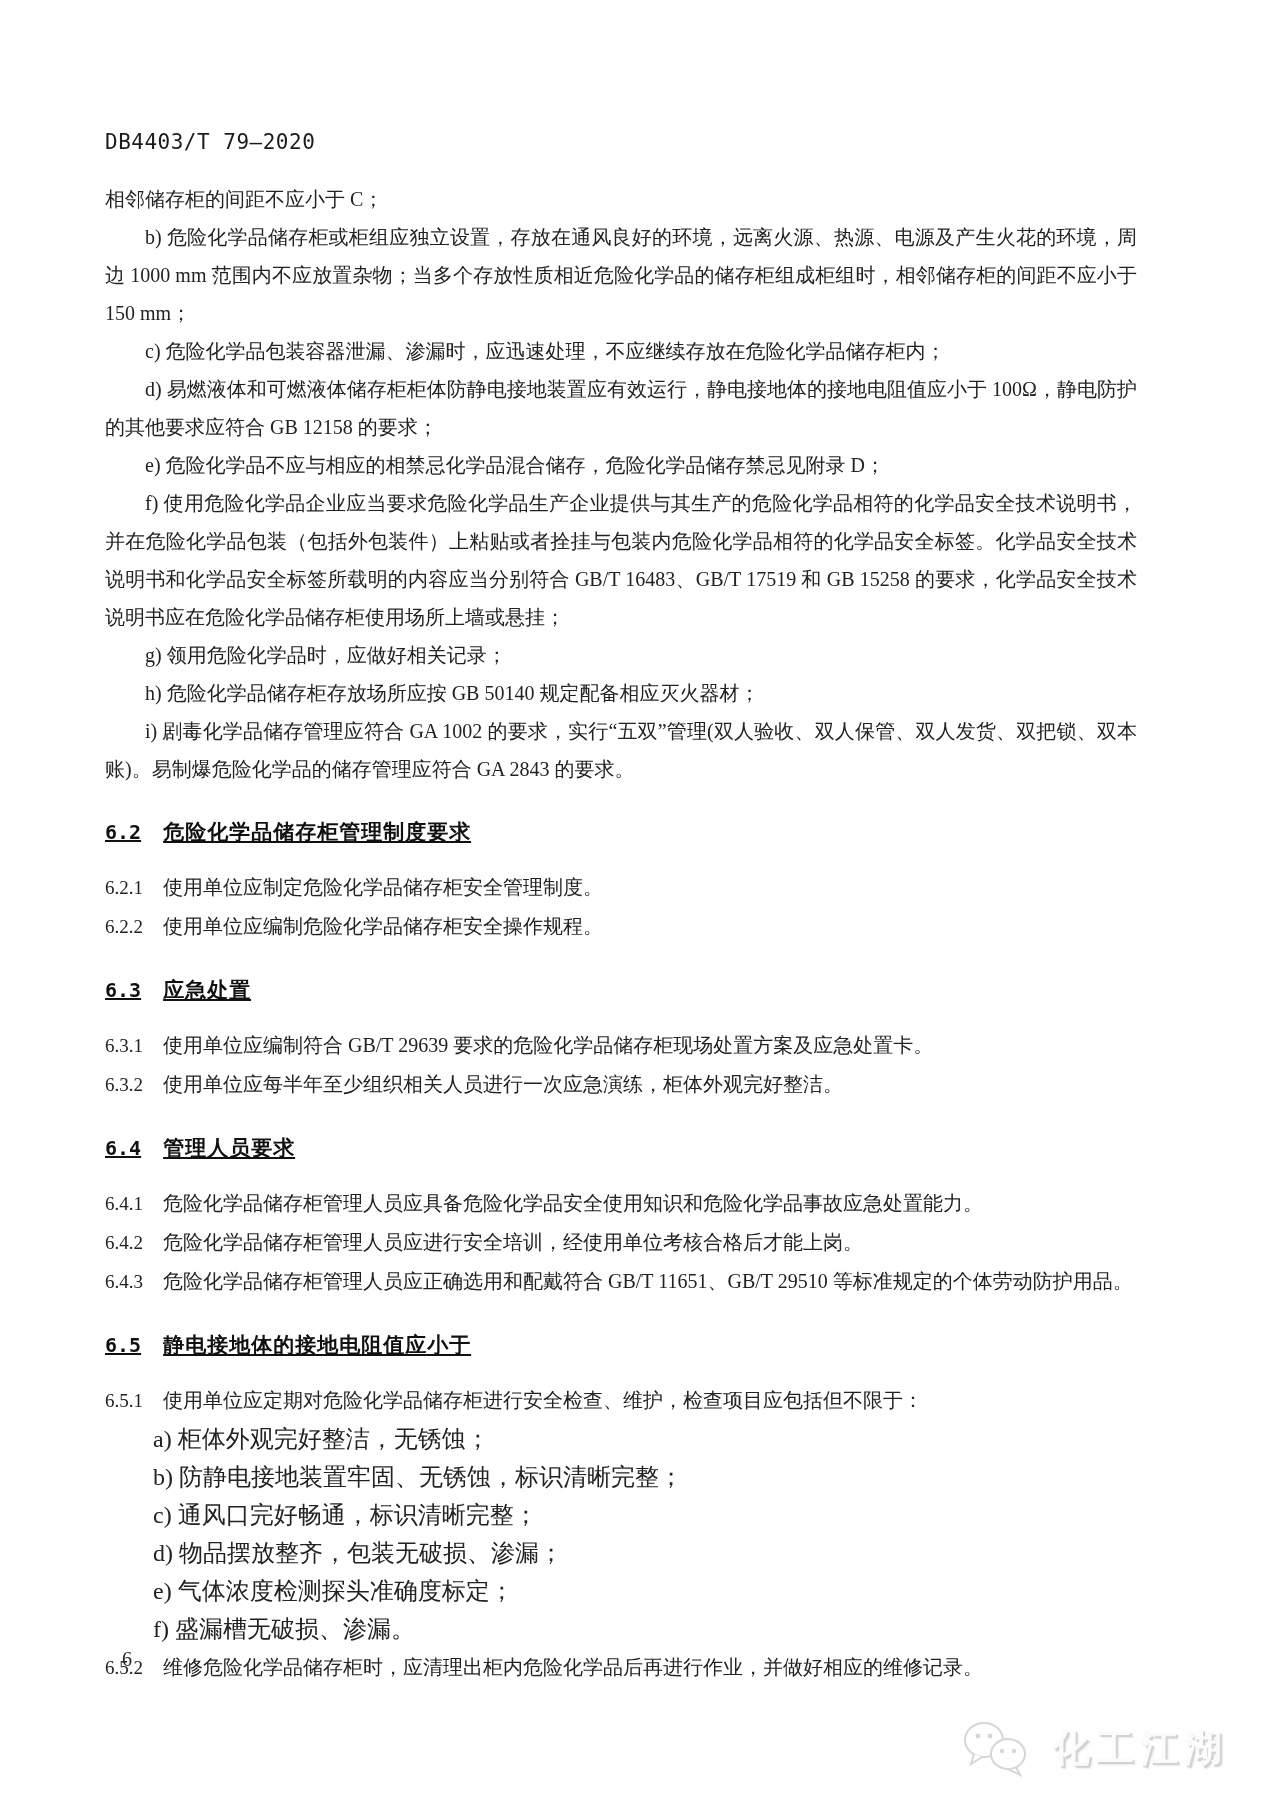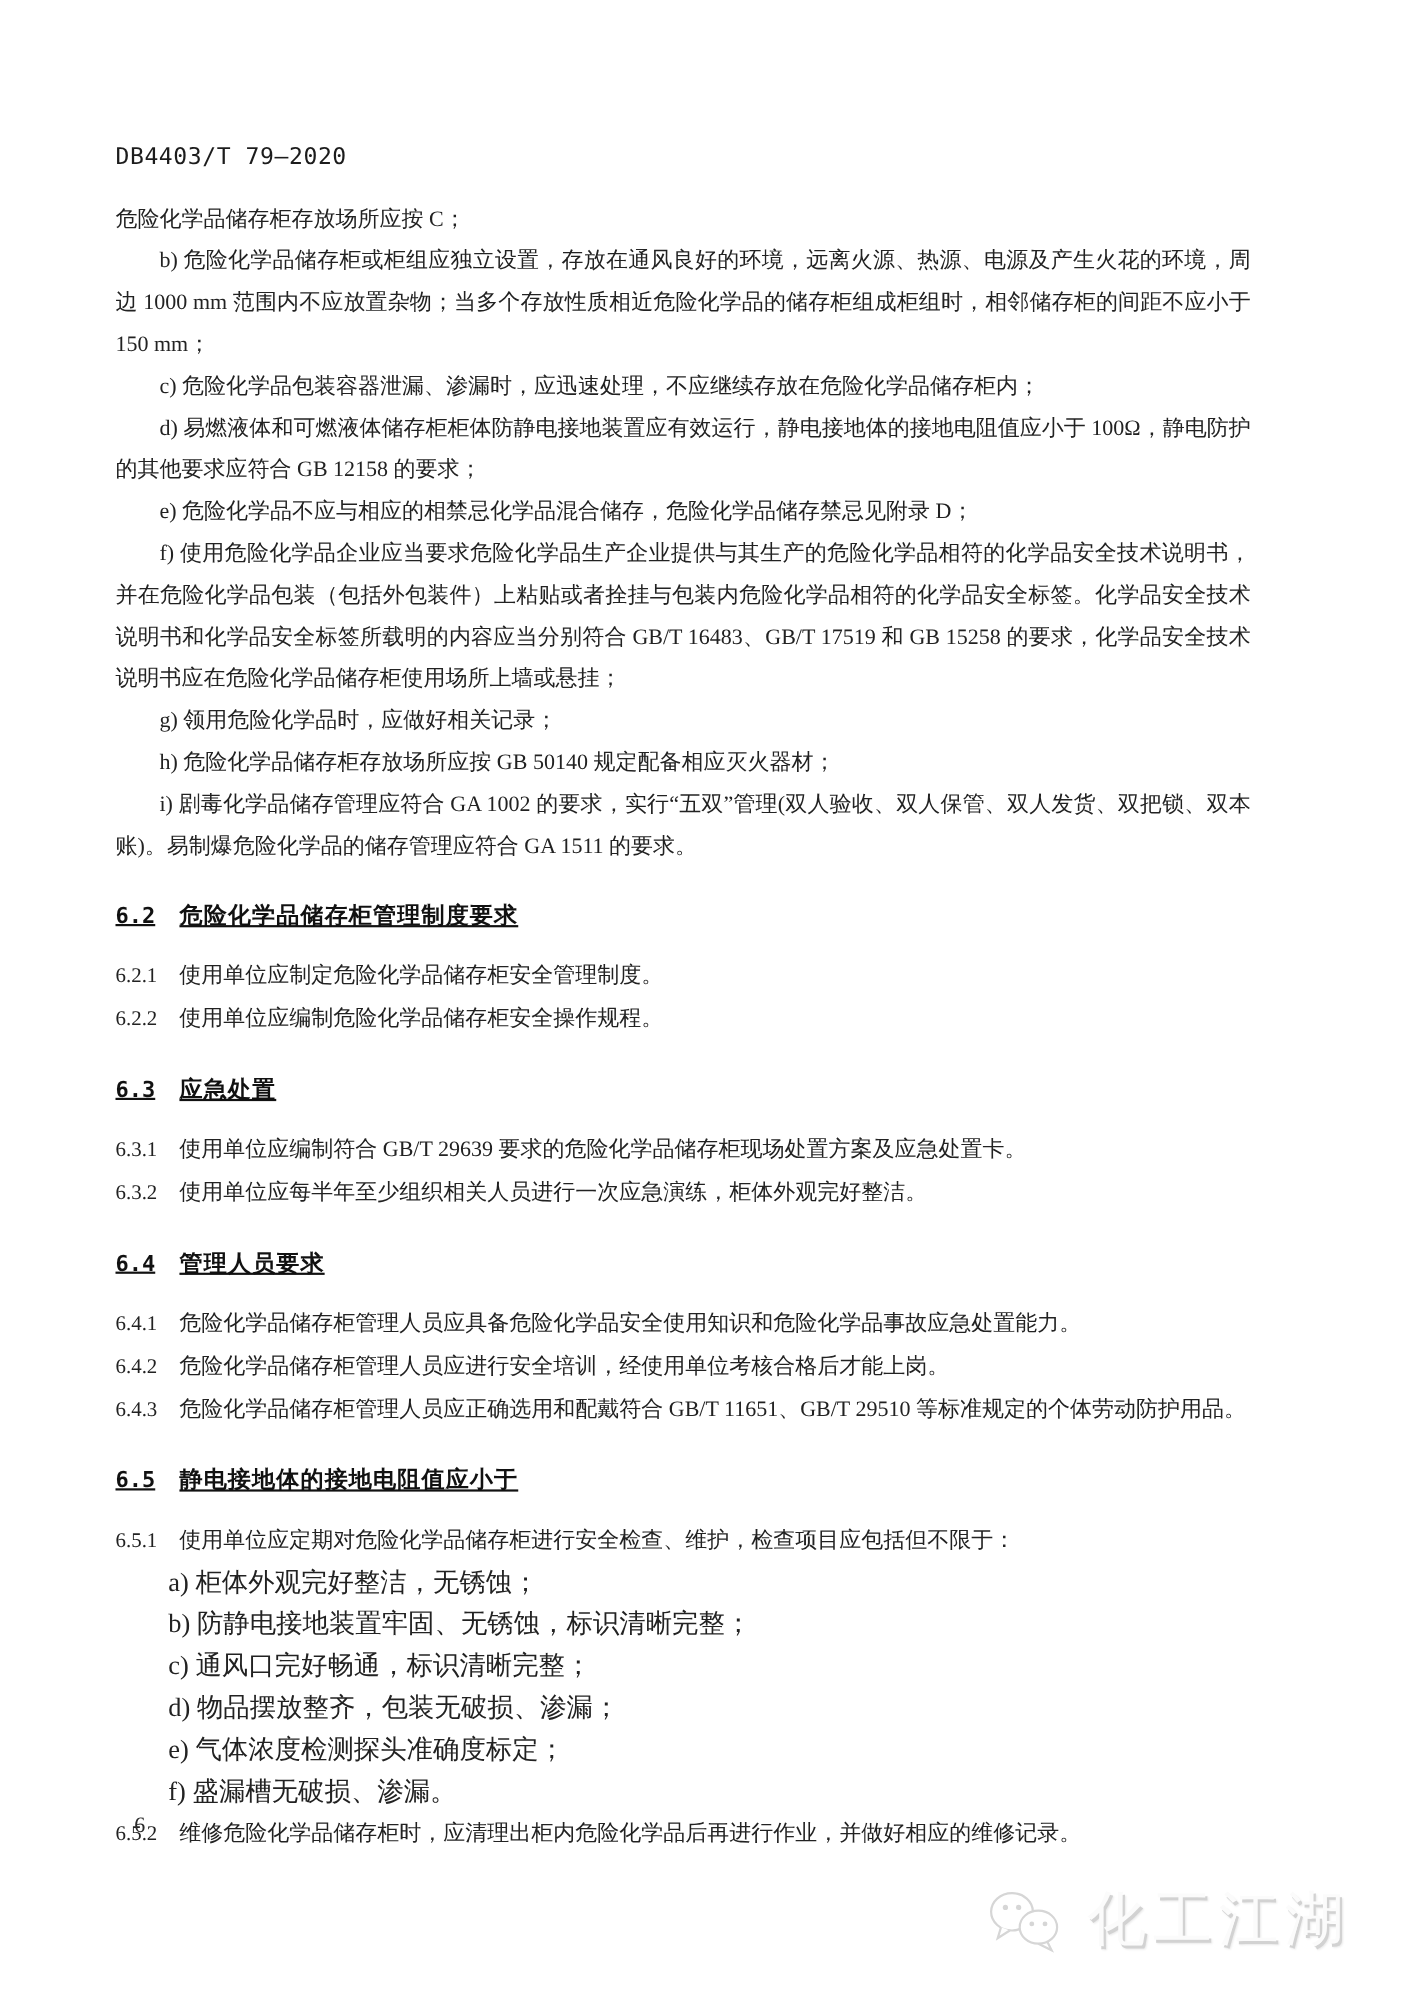--- a/index.html
+++ b/index.html
@@ -88,46 +88,46 @@
     position: absolute;
     right: 52px;
     bottom: 28px;
     display: flex;
     align-items: center;
     gap: 14px;
     user-select: none;
   }
   .watermark .wm-text {
     font-family: "Liberation Sans", "DejaVu Sans", sans-serif;
-    font-size: 54px;
-    font-weight: normal;
+    font-size: 38px;
+    font-weight: bold;
     letter-spacing: 6px;
     color: #fbfbfb;
     text-shadow: 2px 2px 0 #d2d2d2, 3px 3px 2px #e9e9e9;
     text-align: right;
   }
   .wm-icon { display: block; }
 </style>
 </head>
 <body>
 
 <div class="page">
   <div class="content">
 
     <p class="std-code">DB4403/T 79—2020</p>
 
-    <p class="body-par">危险化学品储存柜存放场所应按 C；</p>
+    <p class="body-par">相邻储存柜的间距不应小于 C；</p>
     <p class="body-par indent">b) 危险化学品储存柜或柜组应独立设置，存放在通风良好的环境，远离火源、热源、电源及产生火花的环境，周边 1000 mm 范围内不应放置杂物；当多个存放性质相近危险化学品的储存柜组成柜组时，相邻储存柜的间距不应小于 150 mm；</p>
     <p class="body-par indent">c) 危险化学品包装容器泄漏、渗漏时，应迅速处理，不应继续存放在危险化学品储存柜内；</p>
     <p class="body-par indent">d) 易燃液体和可燃液体储存柜柜体防静电接地装置应有效运行，静电接地体的接地电阻值应小于 100Ω，静电防护的其他要求应符合 GB 12158 的要求；</p>
     <p class="body-par indent">e) 危险化学品不应与相应的相禁忌化学品混合储存，危险化学品储存禁忌见附录 D；</p>
     <p class="body-par indent">f) 使用危险化学品企业应当要求危险化学品生产企业提供与其生产的危险化学品相符的化学品安全技术说明书，并在危险化学品包装（包括外包装件）上粘贴或者拴挂与包装内危险化学品相符的化学品安全标签。化学品安全技术说明书和化学品安全标签所载明的内容应当分别符合 GB/T 16483、GB/T 17519 和 GB 15258 的要求，化学品安全技术说明书应在危险化学品储存柜使用场所上墙或悬挂；</p>
     <p class="body-par indent">g) 领用危险化学品时，应做好相关记录；</p>
     <p class="body-par indent">h) 危险化学品储存柜存放场所应按 GB 50140 规定配备相应灭火器材；</p>
-    <p class="body-par indent">i) 剧毒化学品储存管理应符合 GA 1002 的要求，实行“五双”管理(双人验收、双人保管、双人发货、双把锁、双本账)。易制爆危险化学品的储存管理应符合 GA 1511 的要求。</p>
+    <p class="body-par indent">i) 剧毒化学品储存管理应符合 GA 1002 的要求，实行“五双”管理(双人验收、双人保管、双人发货、双把锁、双本账)。易制爆危险化学品的储存管理应符合 GA 2843 的要求。</p>
 
     <div class="sec-heading">
       <span class="sec-num">6.2</span>
       <span class="sec-title">危险化学品储存柜管理制度要求</span>
     </div>
     <p class="clause">
       <span class="clause-num">6.2.1</span><span>使用单位应制定危险化学品储存柜安全管理制度。</span>
     </p>
     <p class="clause">
       <span class="clause-num">6.2.2</span><span>使用单位应编制危险化学品储存柜安全操作规程。</span>

